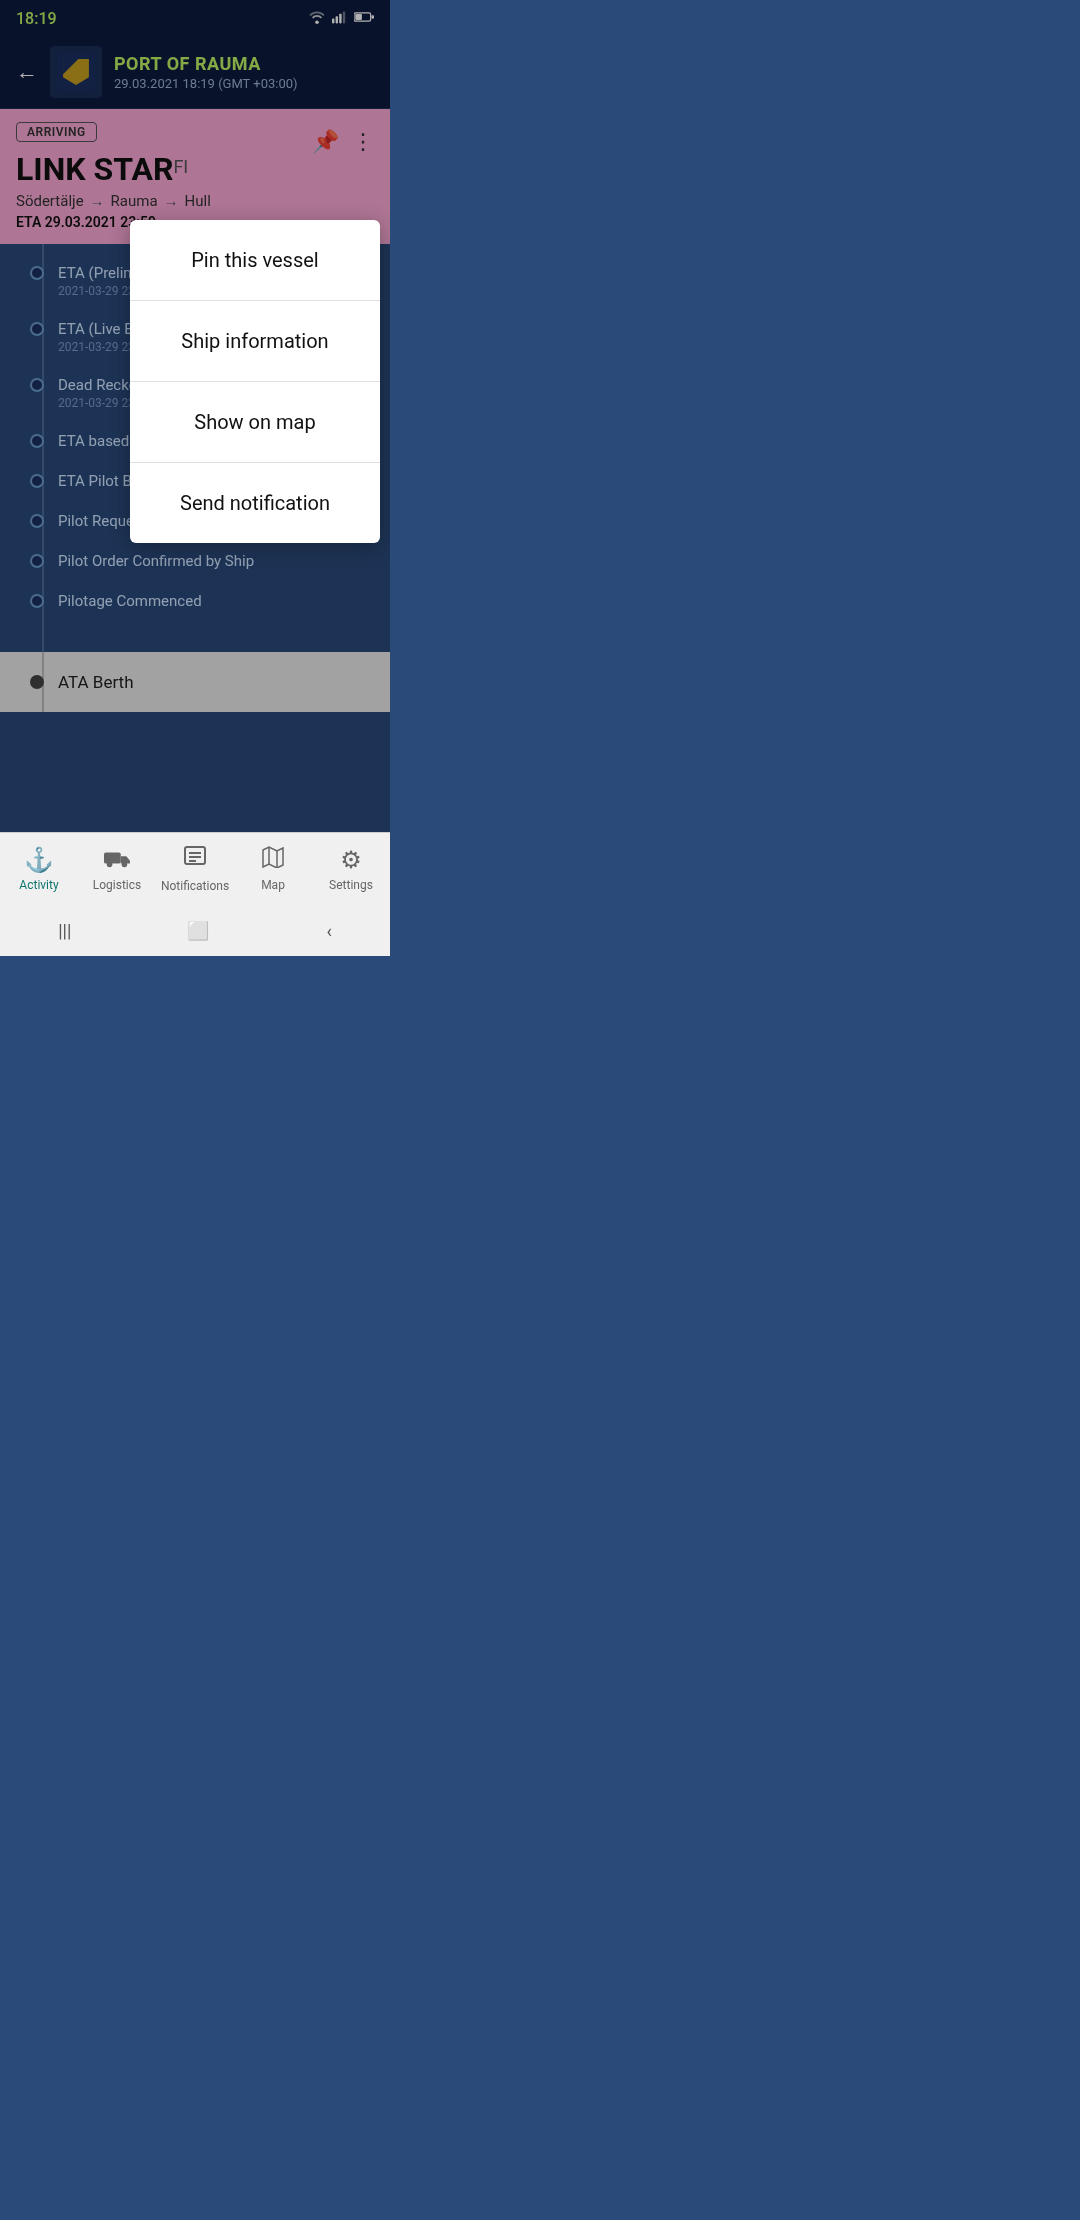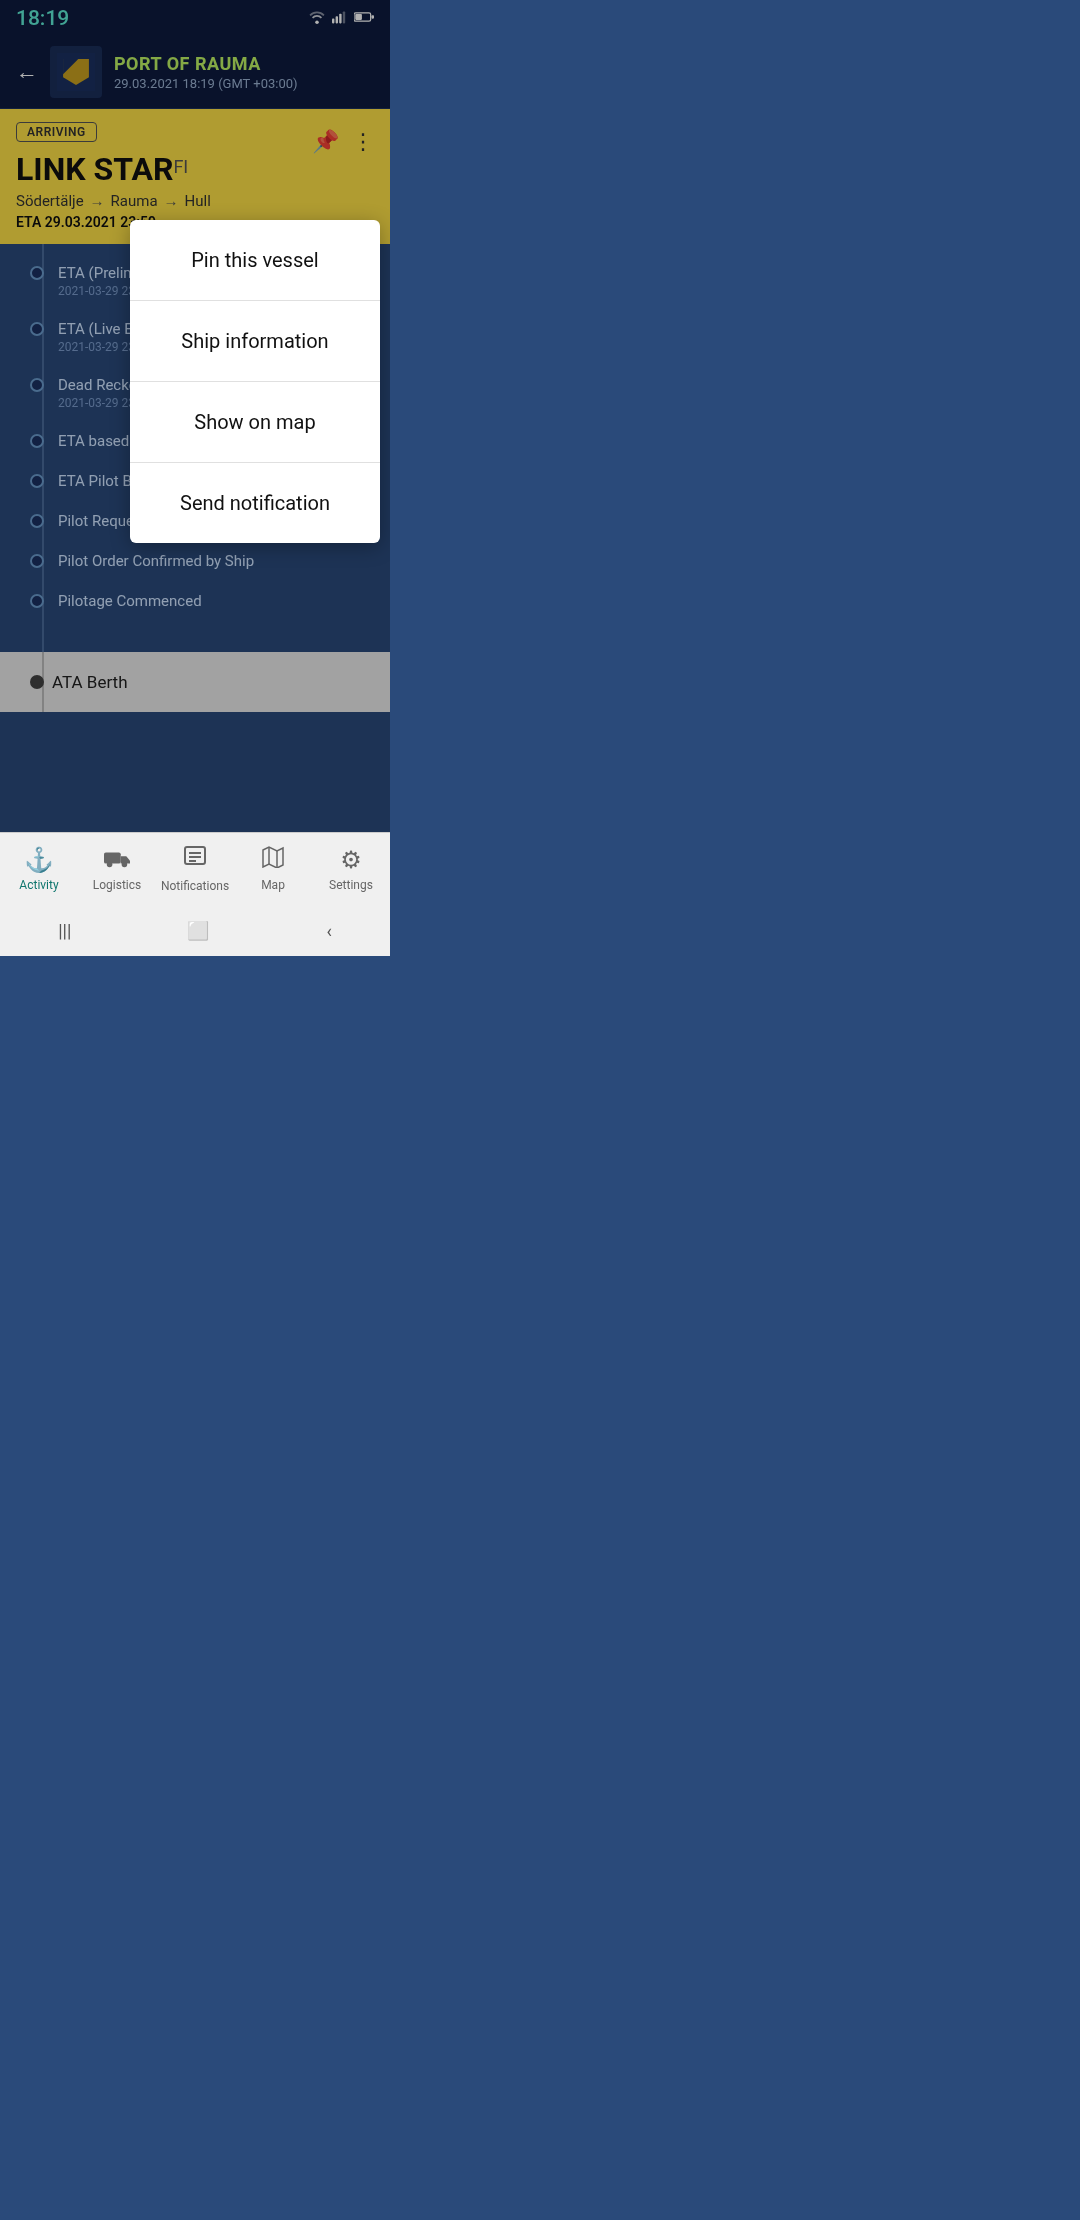--- a/index.html
+++ b/index.html
@@ -17,22 +17,22 @@
     
     .status-bar {
       background: #0d1b3e;
       display: flex;
       justify-content: space-between;
       align-items: center;
       padding: 8px 16px;
       height: 36px;
     }
     .status-time {
-      color: #5eead4;
-      font-size: 21px;
+      color: #bef264;
+      font-size: 16px;
       font-weight: 500;
       text-align: center;
     }
     .status-icons {
       display: flex;
       align-items: center;
       gap: 6px;
     }
     .status-icons span {
       color: white;
@@ -77,21 +77,21 @@
       letter-spacing: 0.5px;
     }
     .port-time {
       color: #9ab0d0;
       font-size: 13px;
       margin-top: 2px;
     }
 
     
     .vessel-section {
-      background: #fde047;
+      background: #f9a8d4;
       padding: 12px 16px 14px;
       position: relative;
     }
     .arriving-badge {
       display: inline-block;
       border: 1.5px solid #555;
       border-radius: 4px;
       padding: 2px 10px;
       font-size: 12px;
       font-weight: 600;
@@ -198,21 +198,21 @@
       position: absolute;
       left: 42px;
       top: 0;
       bottom: 0;
       width: 2px;
       background: #bbb;
     }
     .ata-item {
       display: flex;
       align-items: center;
-      gap: 8px;
+      gap: 14px;
       position: relative;
     }
     .ata-dot {
       width: 14px;
       height: 14px;
       border-radius: 50%;
       background: #444;
       border: 2px solid #444;
       flex-shrink: 0;
       z-index: 1;

